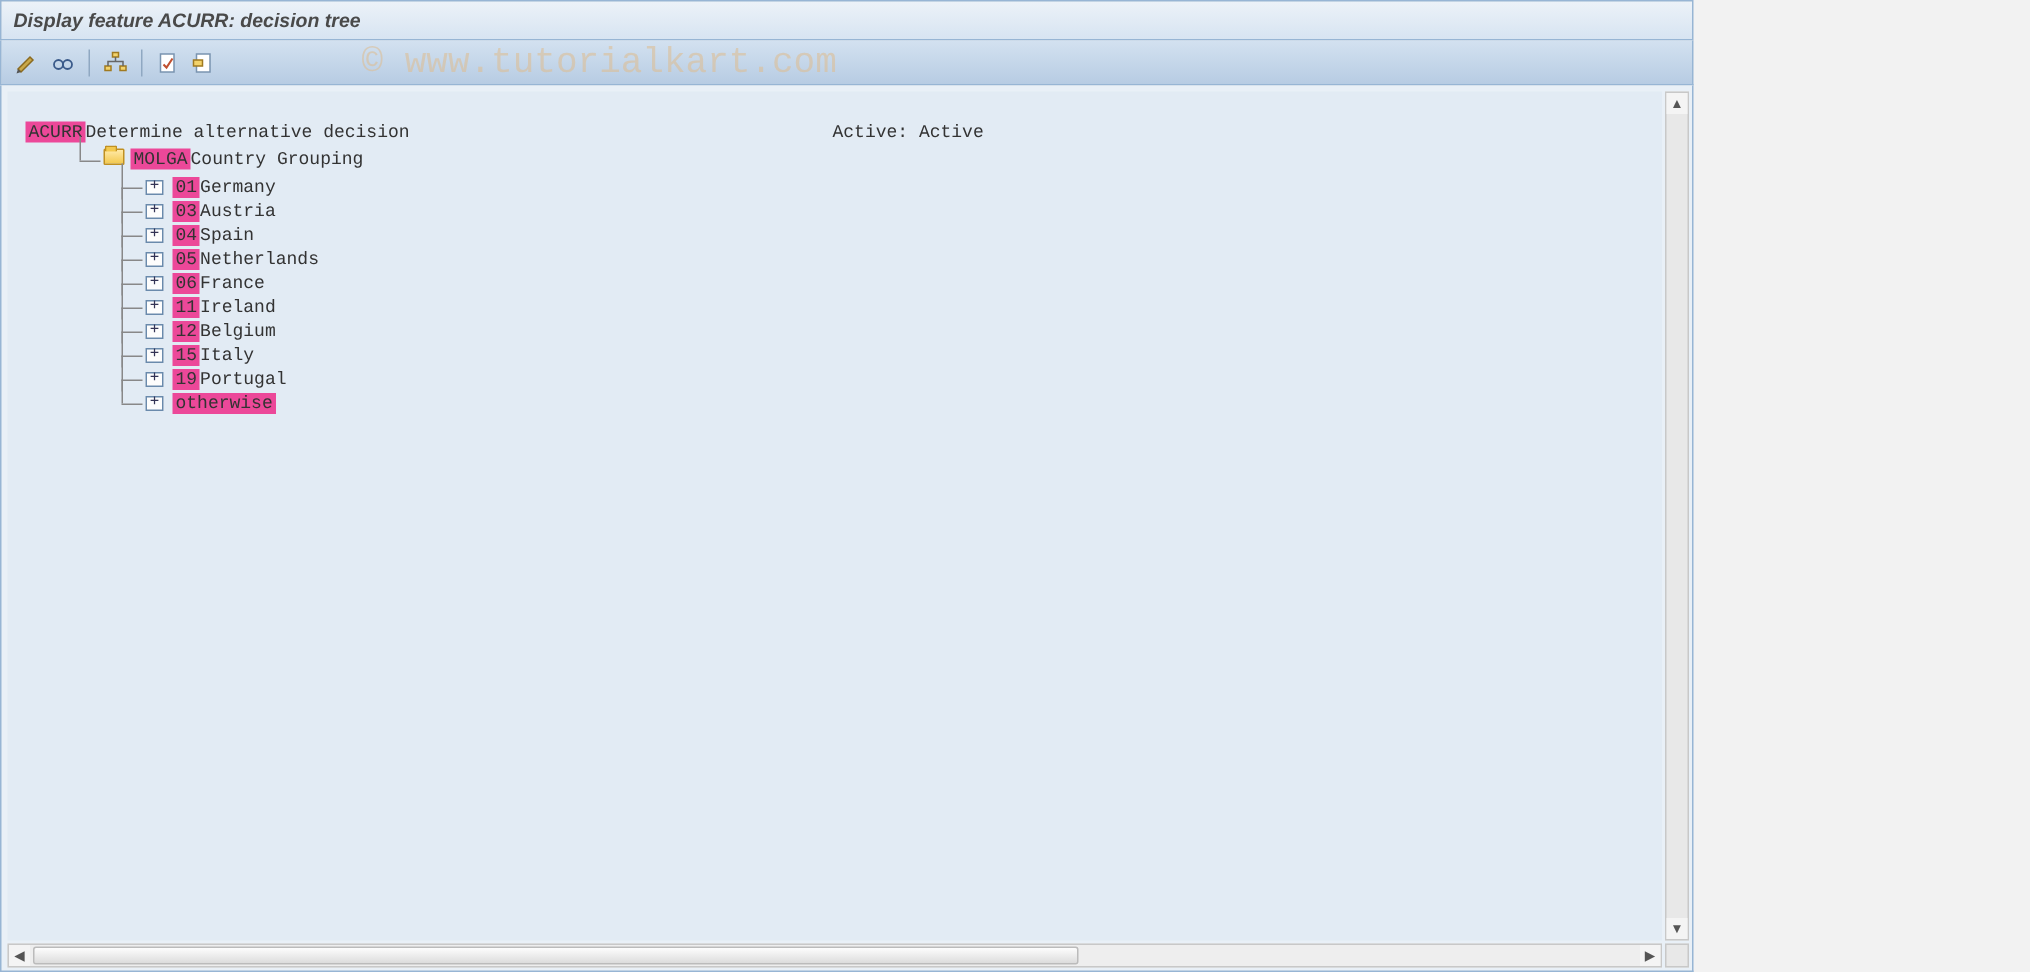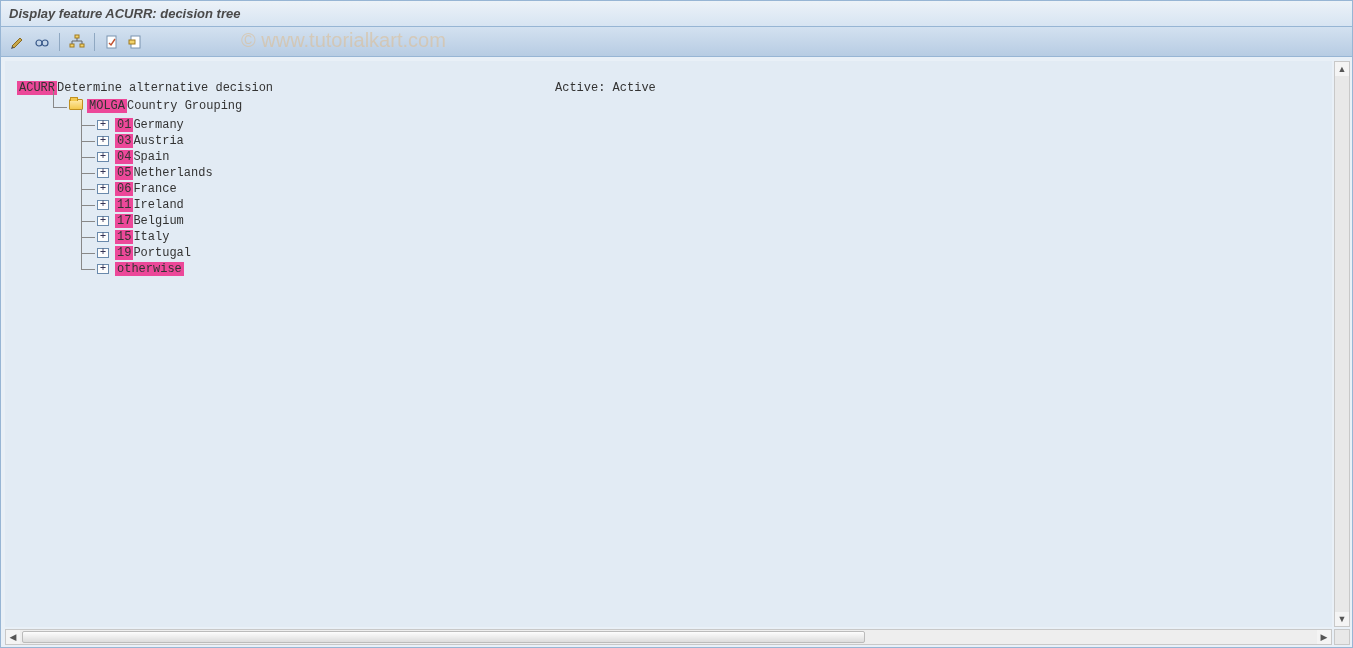--- a/index.html
+++ b/index.html
@@ -5,21 +5,21 @@
   * { box-sizing: border-box; }
   html, body {
     margin: 0; padding: 0;
     width: 1353px; height: 648px;
     font-family: Arial, Helvetica, sans-serif;
     font-size: 12px;
     background: #f2f2f2;
     overflow: hidden;
   }
   .window {
-    width: 1353px; height: 648px;
+    width: 1129px; height: 648px;
     background: #f2f2f2;
     display: flex;
     flex-direction: column;
     border-radius: 19px;
   }
   .titlebar {
     height: 27px;
     background: linear-gradient(#ecf2f8, #d7e4f2);
     border: 1px solid #97b5d4;
     display: flex;
@@ -53,23 +53,23 @@
   }
   .tb-sep {
     width: 1px; height: 18px;
     background: #8fa8c2;
     margin: 0 4px;
   }
   .watermark {
     position: absolute;
     left: 240px;
     top: 2px;
-    font-size: 20px;
+    font-size: 24px;
     color: rgba(220,190,150,0.6);
-    font-family: Liberation Sans, sans-serif;
+    font-family: Liberation Mono, monospace;
     pointer-events: none;
   }
   .content-wrap {
     flex: 1;
     position: relative;
     background: #e9f0f7;
     border-left: 1px solid #97b5d4;
     border-right: 1px solid #97b5d4;
     border-bottom: 1px solid #97b5d4;
     overflow: hidden;
@@ -310,21 +310,21 @@
             </div>
             <div class="lvl2-row">
               <span class="tee"></span>
               <span class="expand-icon"></span>
               <span class="code-hl">11</span>
               <span> Ireland</span>
             </div>
             <div class="lvl2-row">
               <span class="tee"></span>
               <span class="expand-icon"></span>
-              <span class="code-hl">17</span>
+              <span class="code-hl">12</span>
               <span> Belgium</span>
             </div>
             <div class="lvl2-row">
               <span class="tee"></span>
               <span class="expand-icon"></span>
               <span class="code-hl">15</span>
               <span> Italy</span>
             </div>
             <div class="lvl2-row">
               <span class="tee"></span>

